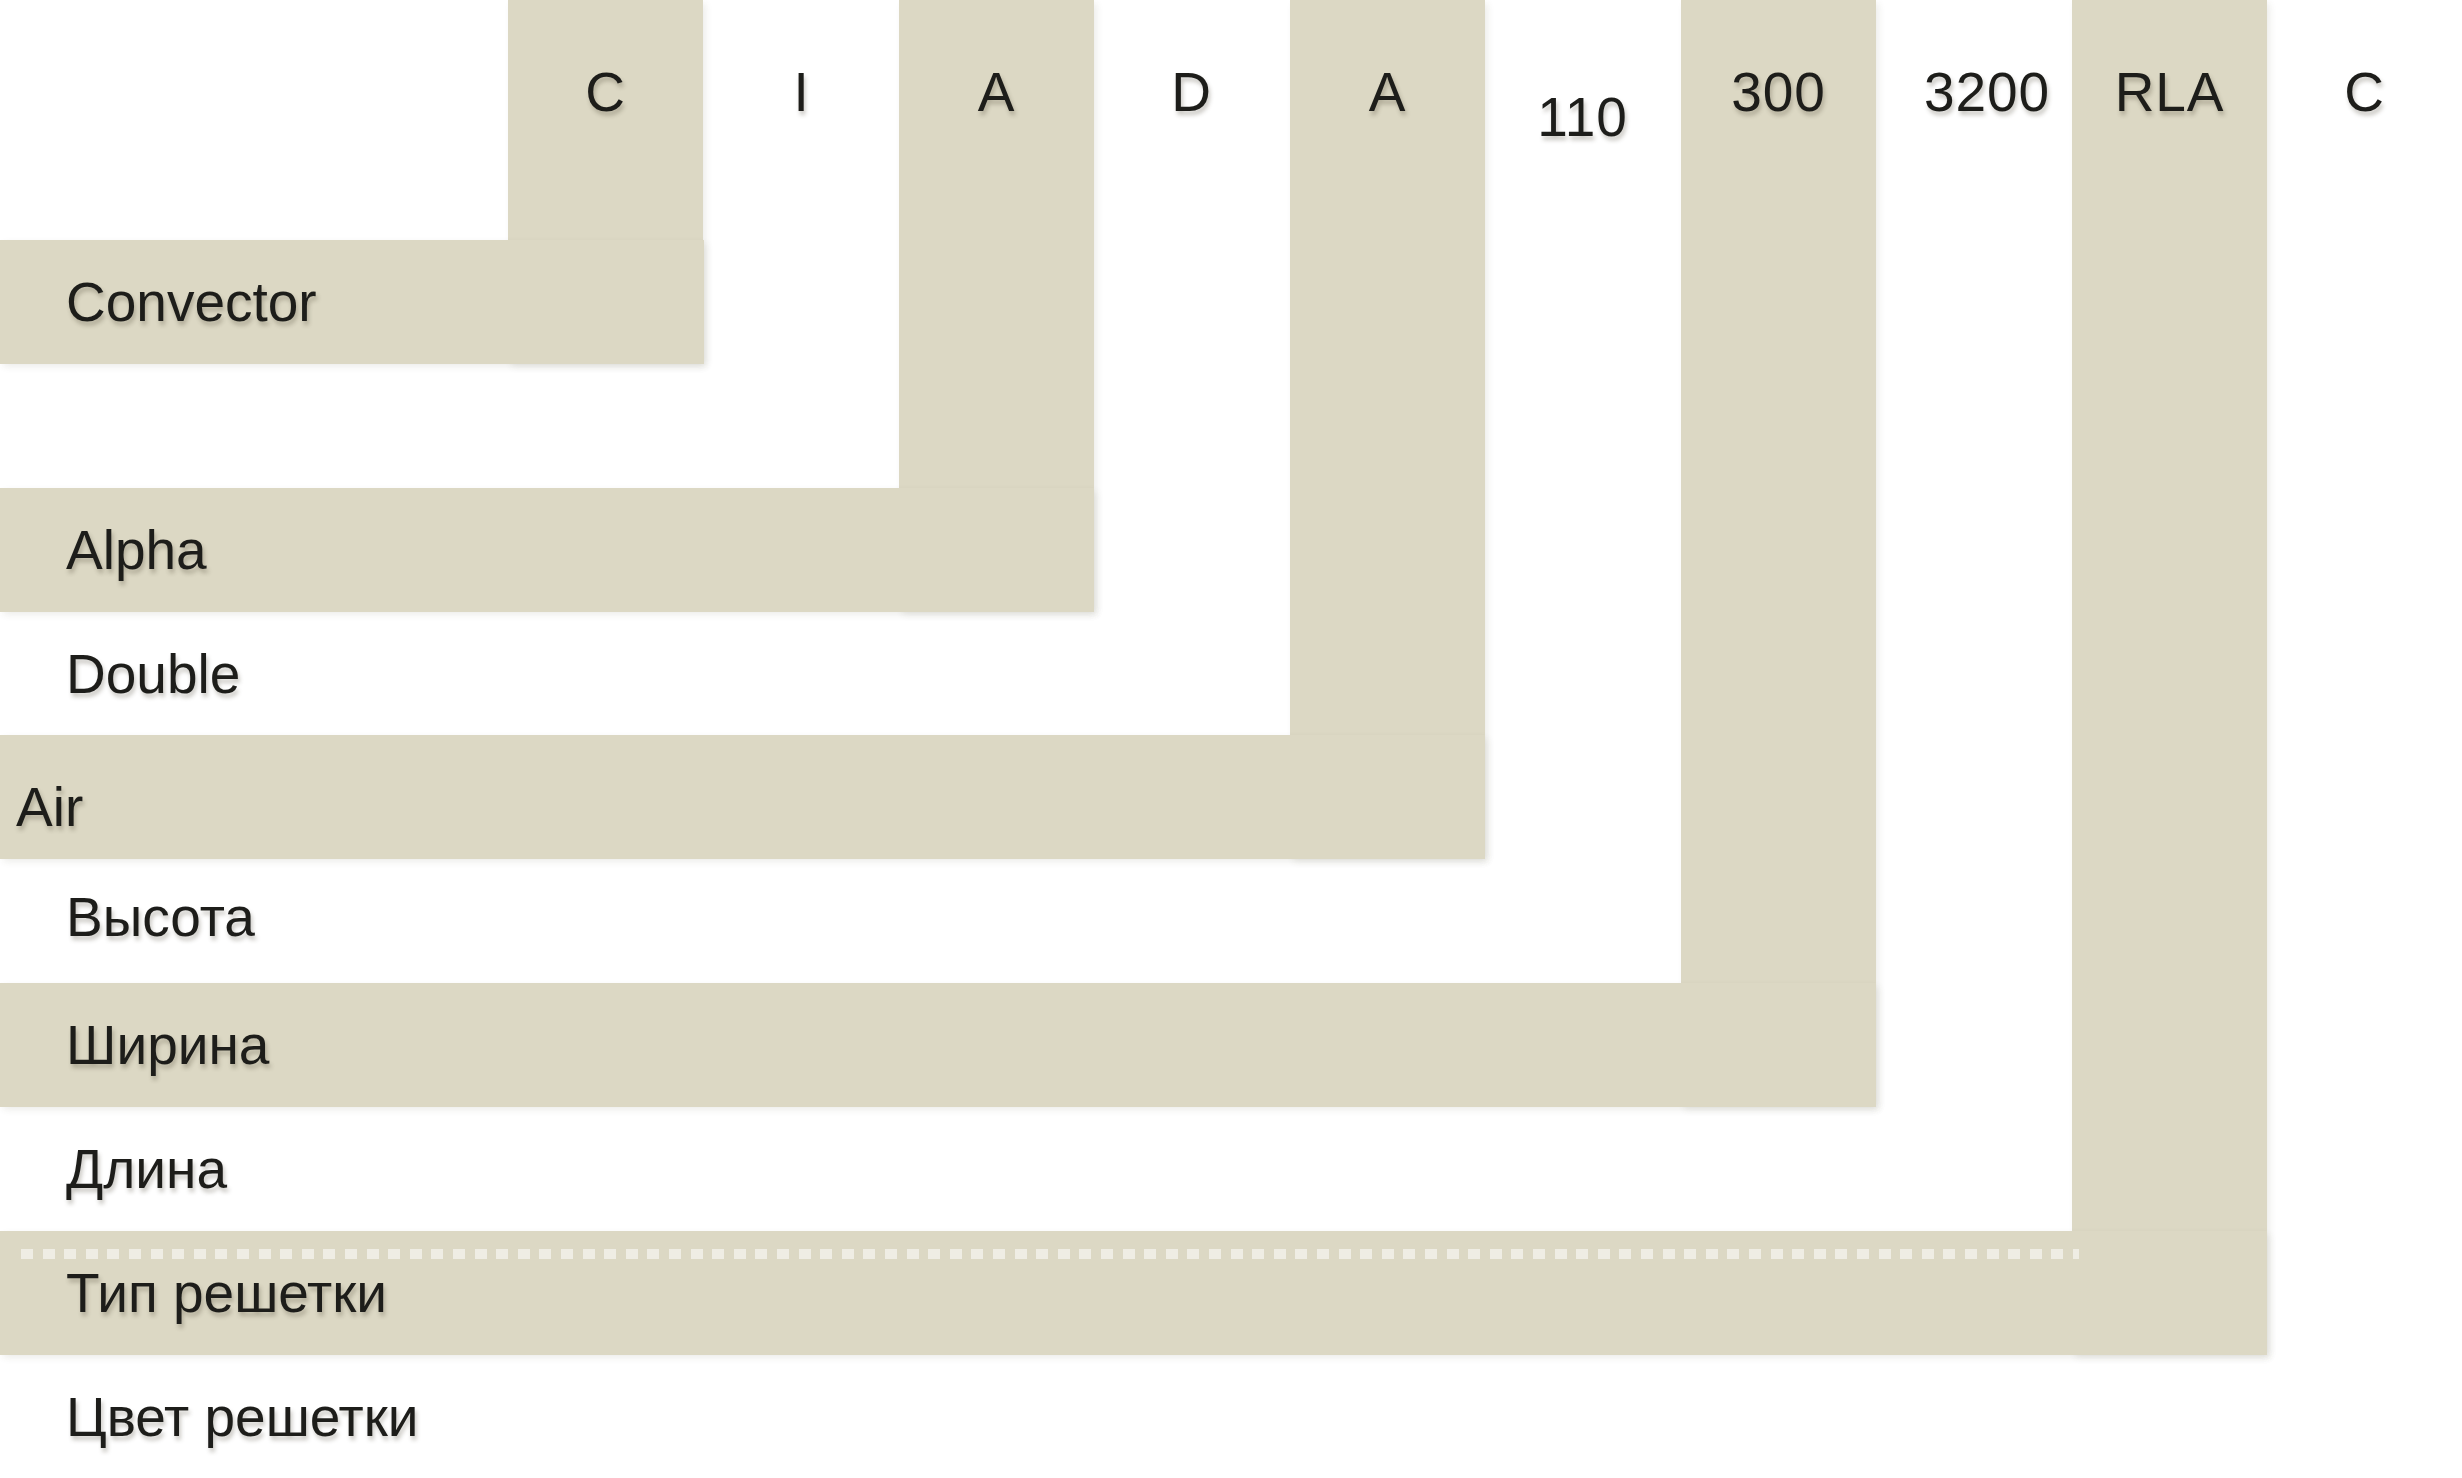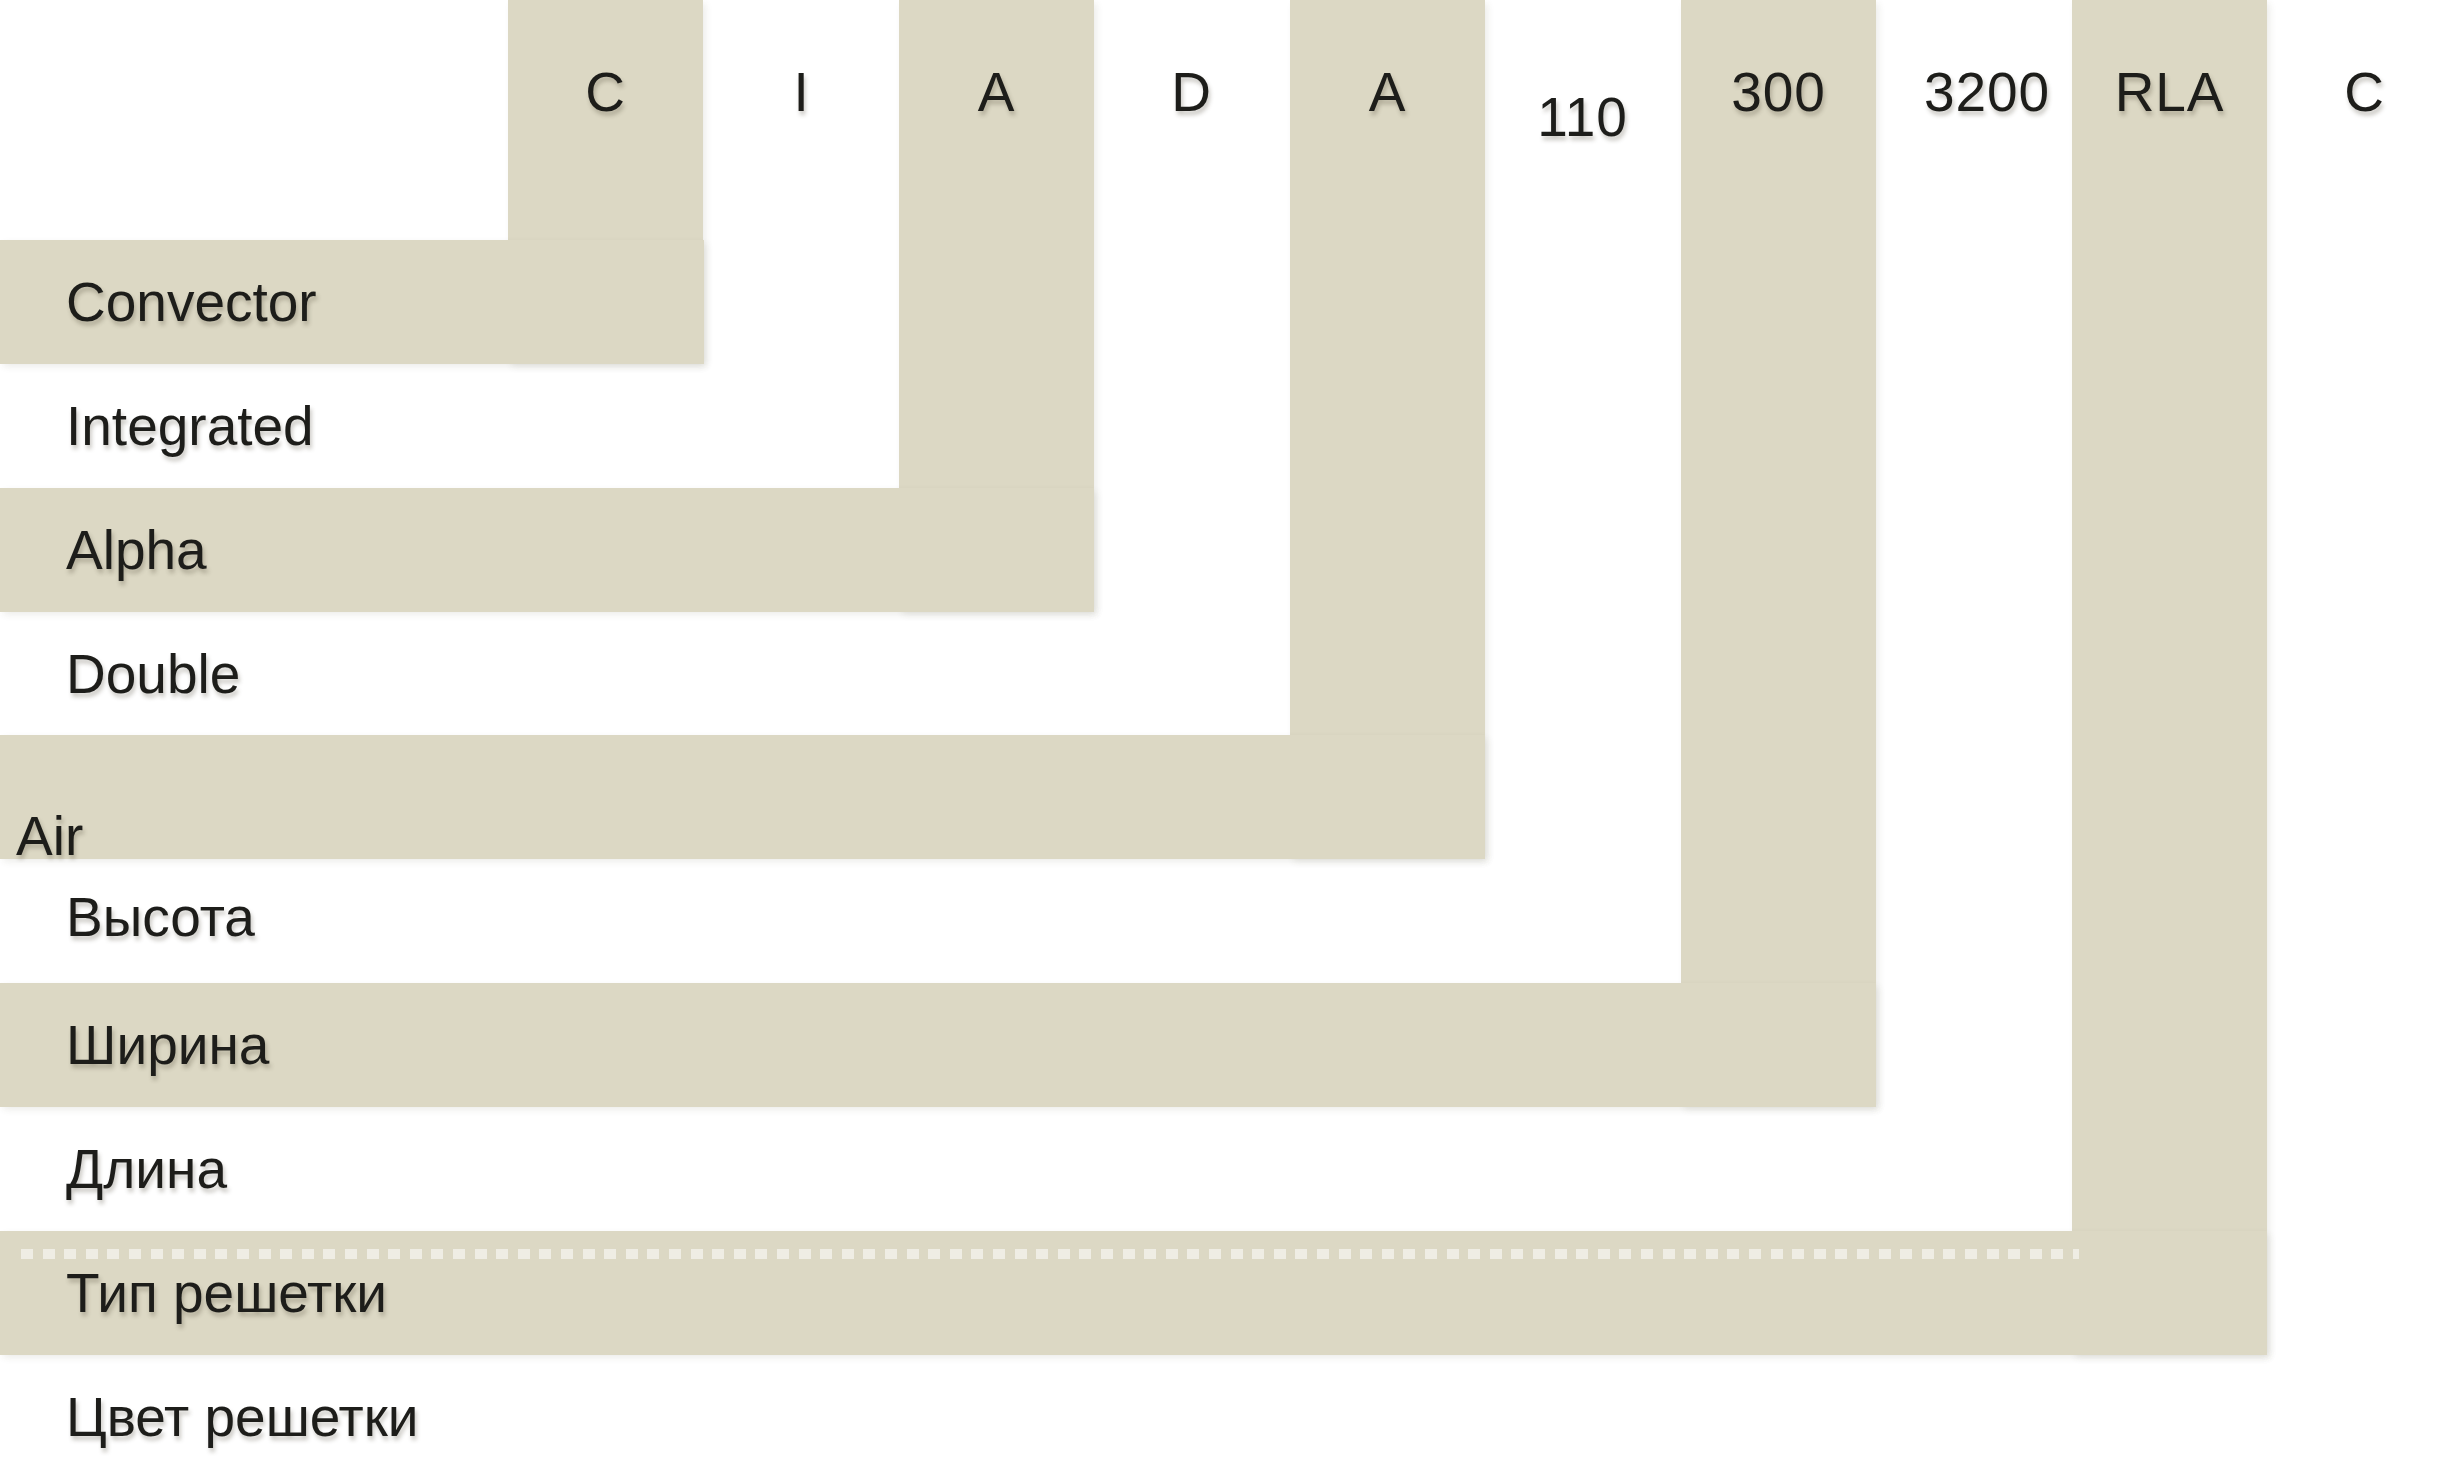--- a/index.html
+++ b/index.html
@@ -69,31 +69,30 @@
 </style>
 </head>
 <body>
 
 <div id="stage" style="background: rgb(255, 255, 255); color: rgb(29, 29, 26);">
     <div class="band col-band" style="left: 508px; width: 195px; height: 364px; background: rgb(220, 216, 196);"></div>
     <div class="band row-band" style="top: 240px; height: 124px; width: 704px; background: rgb(220, 216, 196);"></div>
     <div class="code-cell" style="left: 508px; width: 195px;">C</div>
     <div class="label-cell" style="top: 240px; height: 124px;">Convector</div>
     <div class="code-cell" style="left: 704px; width: 195px;">I</div>
-    <div class="label-cell" style="top: 364px; height: 124px;">Integrated</div>
     <div class="band col-band" style="left: 899px; width: 195px; height: 612px; background: rgb(220, 216, 196);"></div>
     <div class="band row-band" style="top: 488px; height: 124px; width: 1094px; background: rgb(220, 216, 196);"></div>
     <div class="code-cell" style="left: 899px; width: 195px;">A</div>
     <div class="label-cell" style="top: 488px; height: 124px;">Alpha</div>
     <div class="code-cell" style="left: 1094px; width: 195px;">D</div>
     <div class="label-cell" style="top: 612px; height: 124px;">Double</div>
     <div class="band col-band" style="left: 1290px; width: 195px; height: 859px; background: rgb(220, 216, 196);"></div>
     <div class="band row-band" style="top: 735px; height: 124px; width: 1485px; background: rgb(220, 216, 196);"></div>
     <div class="code-cell" style="left: 1290px; width: 195px;">A</div>
-    <div class="label-cell" style="top: 764px; height: 144px; padding-left: 16px;">Air</div>
+    <div class="label-cell" style="top: 735px; height: 144px; padding-left: 16px;">Air</div>
     <div class="code-cell" style="left: 1485px; width: 195px; margin-top: 25px;">110</div>
     <div class="label-cell" style="top: 859px; height: 116px;">Высота</div>
     <div class="band col-band" style="left: 1681px; width: 195px; height: 1107px; background: rgb(220, 216, 196);"></div>
     <div class="band row-band" style="top: 983px; height: 124px; width: 1876px; background: rgb(220, 216, 196);"></div>
     <div class="code-cell" style="left: 1681px; width: 195px;">300</div>
     <div class="label-cell" style="top: 983px; height: 124px;">Ширина</div>
     <div class="code-cell" style="left: 1876px; width: 222px;">3200</div>
     <div class="label-cell" style="top: 1107px; height: 124px;">Длина</div>
     <div class="band col-band" style="left: 2072px; width: 195px; height: 1355px; background: rgb(220, 216, 196);"></div>
     <div class="band row-band" style="top: 1231px; height: 124px; width: 2267px; background: rgb(220, 216, 196);"></div>

